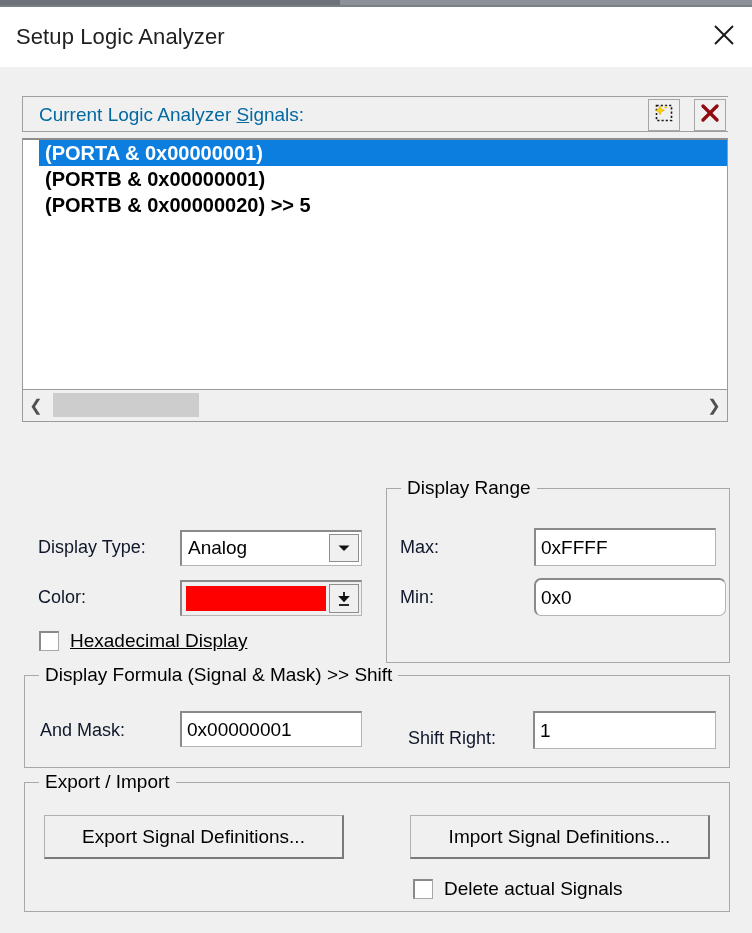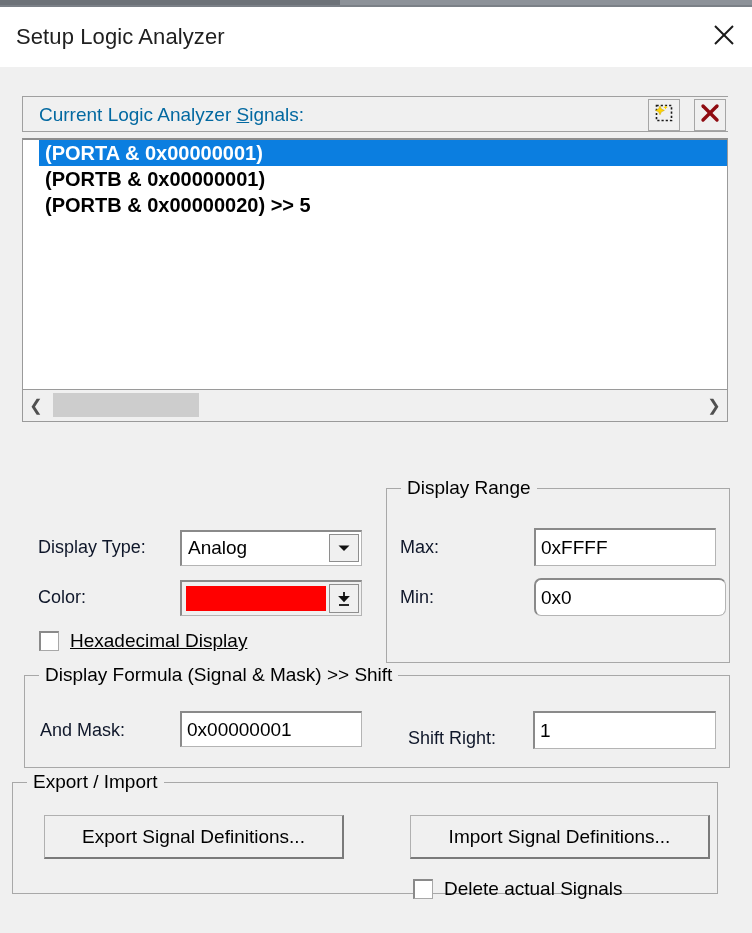--- a/index.html
+++ b/index.html
@@ -177,21 +177,21 @@
     padding: 0 6px;
     background: #f0f0f0;
     font-size: 19px;
     color: #000;
     white-space: nowrap;
   }
 
   #group-signal-display { left: 22px; top: 421px; width: 348px; height: 175px; }
   #group-display-range  { left: 384px; top: 421px; width: 344px; height: 175px; }
   #group-display-formula{ left: 22px; top: 608px; width: 706px; height: 93px; }
-  #group-export-import  { left: 10px; top: 715px; width: 706px; height: 112px; }
+  #group-export-import  { left: 22px; top: 715px; width: 706px; height: 130px; }
 
   
   .field-label {
     position: absolute;
     font-size: 18px;
     color: #0f172a;
     white-space: nowrap;
   }
 
   

